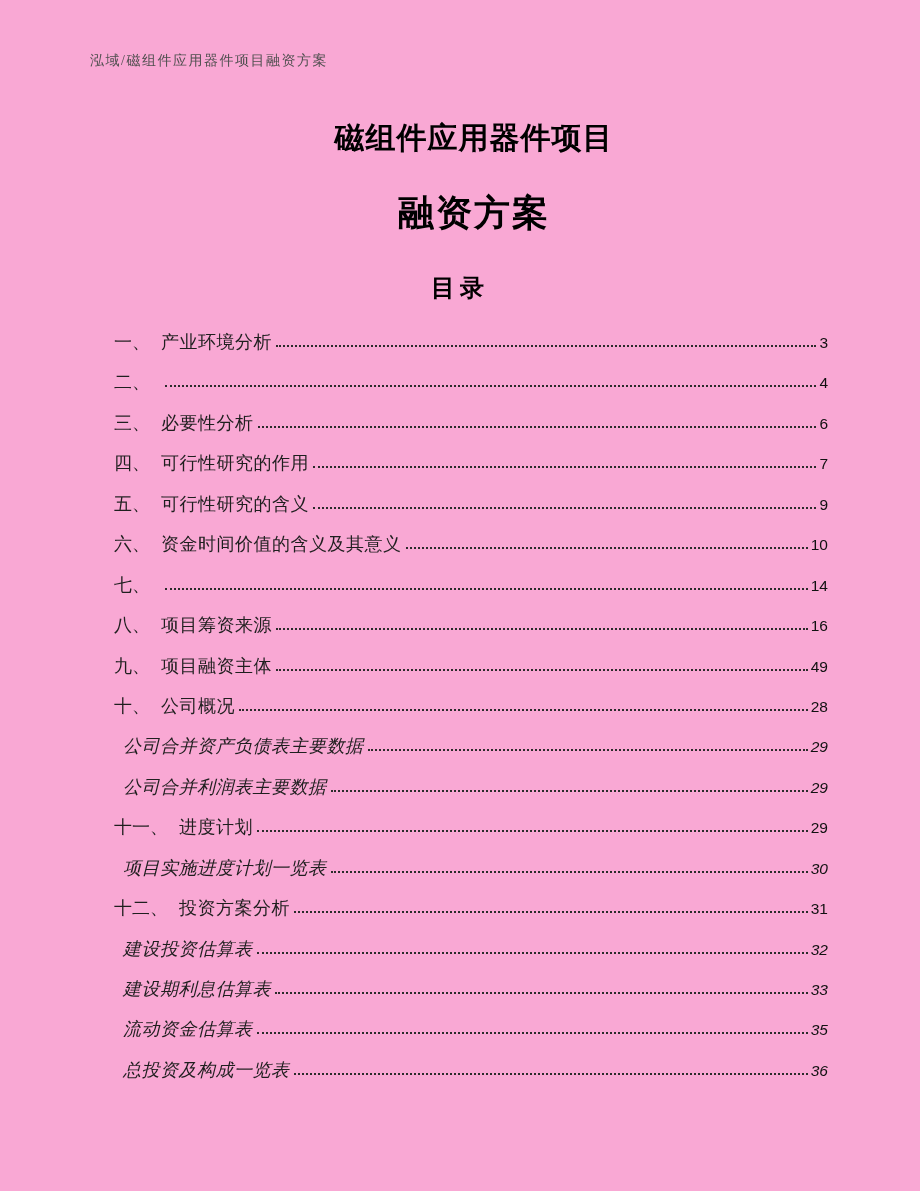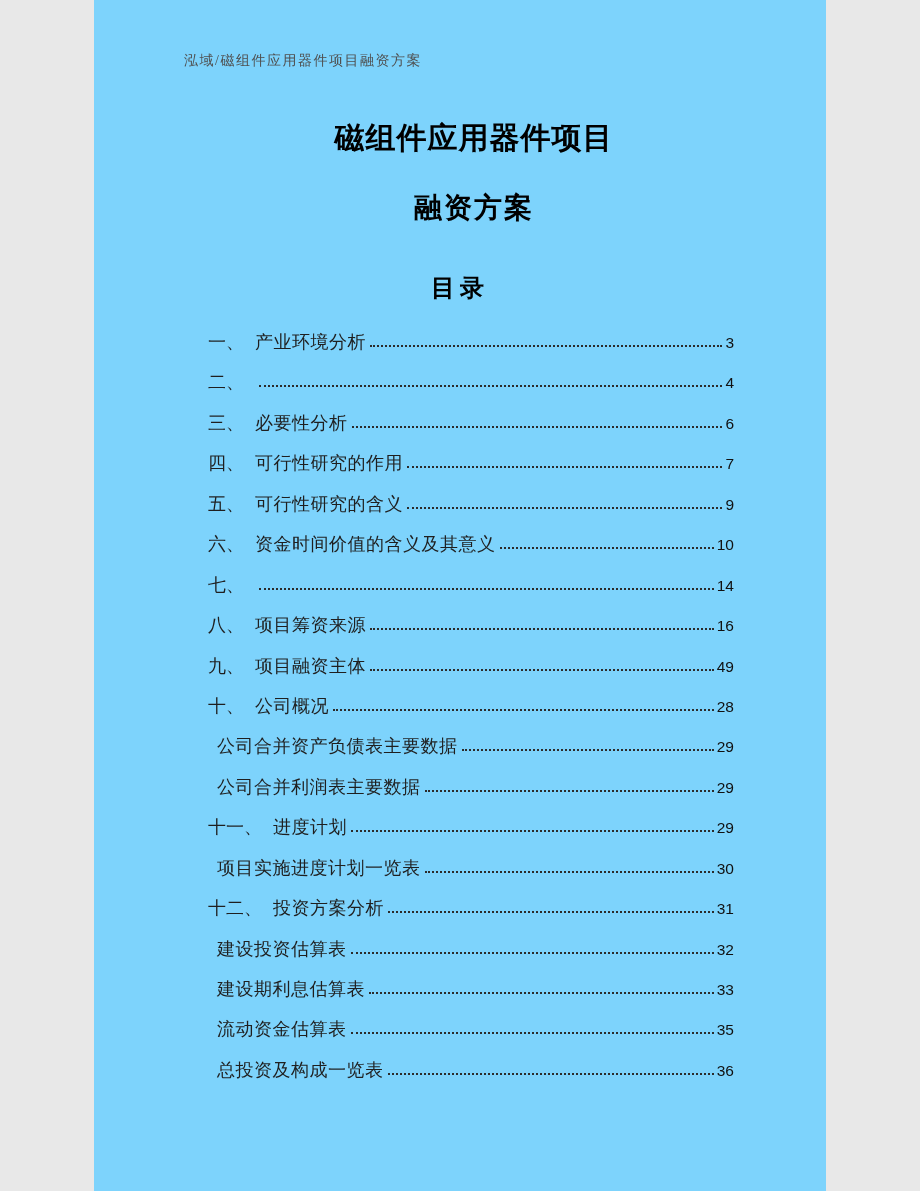--- a/index.html
+++ b/index.html
@@ -1,24 +1,24 @@
 <!DOCTYPE html>
 <html><head>
 <meta charset="utf-8">
 <style>
   * { margin: 0; padding: 0; box-sizing: border-box; }
   html, body { background: #e8e8e8; }
   body { font-family: "DejaVu Sans", sans-serif; }
 
   .page {
     position: relative;
-    width: 732px;
+    width: 920px;
     height: 1191px;
     margin: 0 auto;
-    background: #7dd3fc;
+    background: #f9a8d4;
     overflow: hidden;
     color: #1a1a1a;
   }
 
   .page-header {
     position: absolute;
     left: 90px;
     top: 52px;
     font-family: "Liberation Serif", "DejaVu Serif", serif;
     font-size: 14px;
@@ -35,21 +35,21 @@
     padding-left: 28px;
   }
   .title-line1 {
     font-size: 30px;
     font-weight: bold;
     letter-spacing: 1px;
     color: #000000;
   }
   .title-line2 {
     margin-top: 30px;
-    font-size: 28px;
+    font-size: 36px;
     font-weight: bold;
     letter-spacing: 2px;
     color: #000000;
   }
 
   .toc-heading {
     position: absolute;
     top: 272px;
     left: 0;
     right: 0;
@@ -70,21 +70,21 @@
 
   .toc-row {
     display: flex;
     align-items: baseline;
     height: 40.45px;
     font-family: "Liberation Serif", "DejaVu Serif", serif;
     font-size: 18px;
     color: #1f1f1f;
     cursor: pointer;
   }
-  .toc-row.no-prefix { padding-left: 9px; }
+  .toc-row.no-prefix { padding-left: 9px; font-style: italic; }
 
   .toc-prefix {
     white-space: nowrap;
     margin-right: 11px;
   }
 
   .toc-label {
     white-space: nowrap;
     letter-spacing: 0.5px;
     text-align: right;

